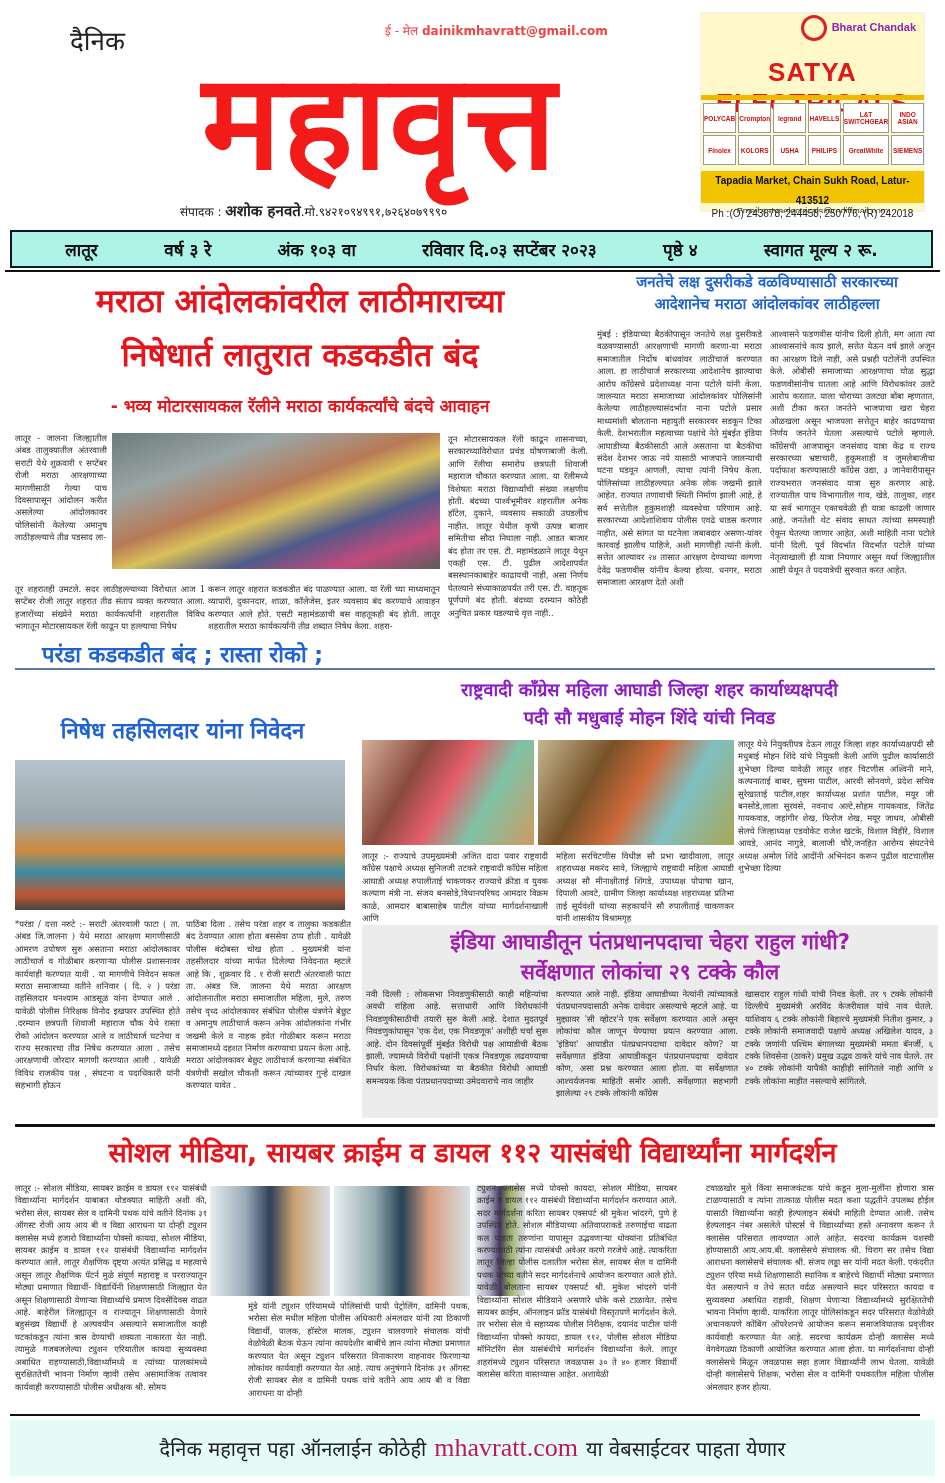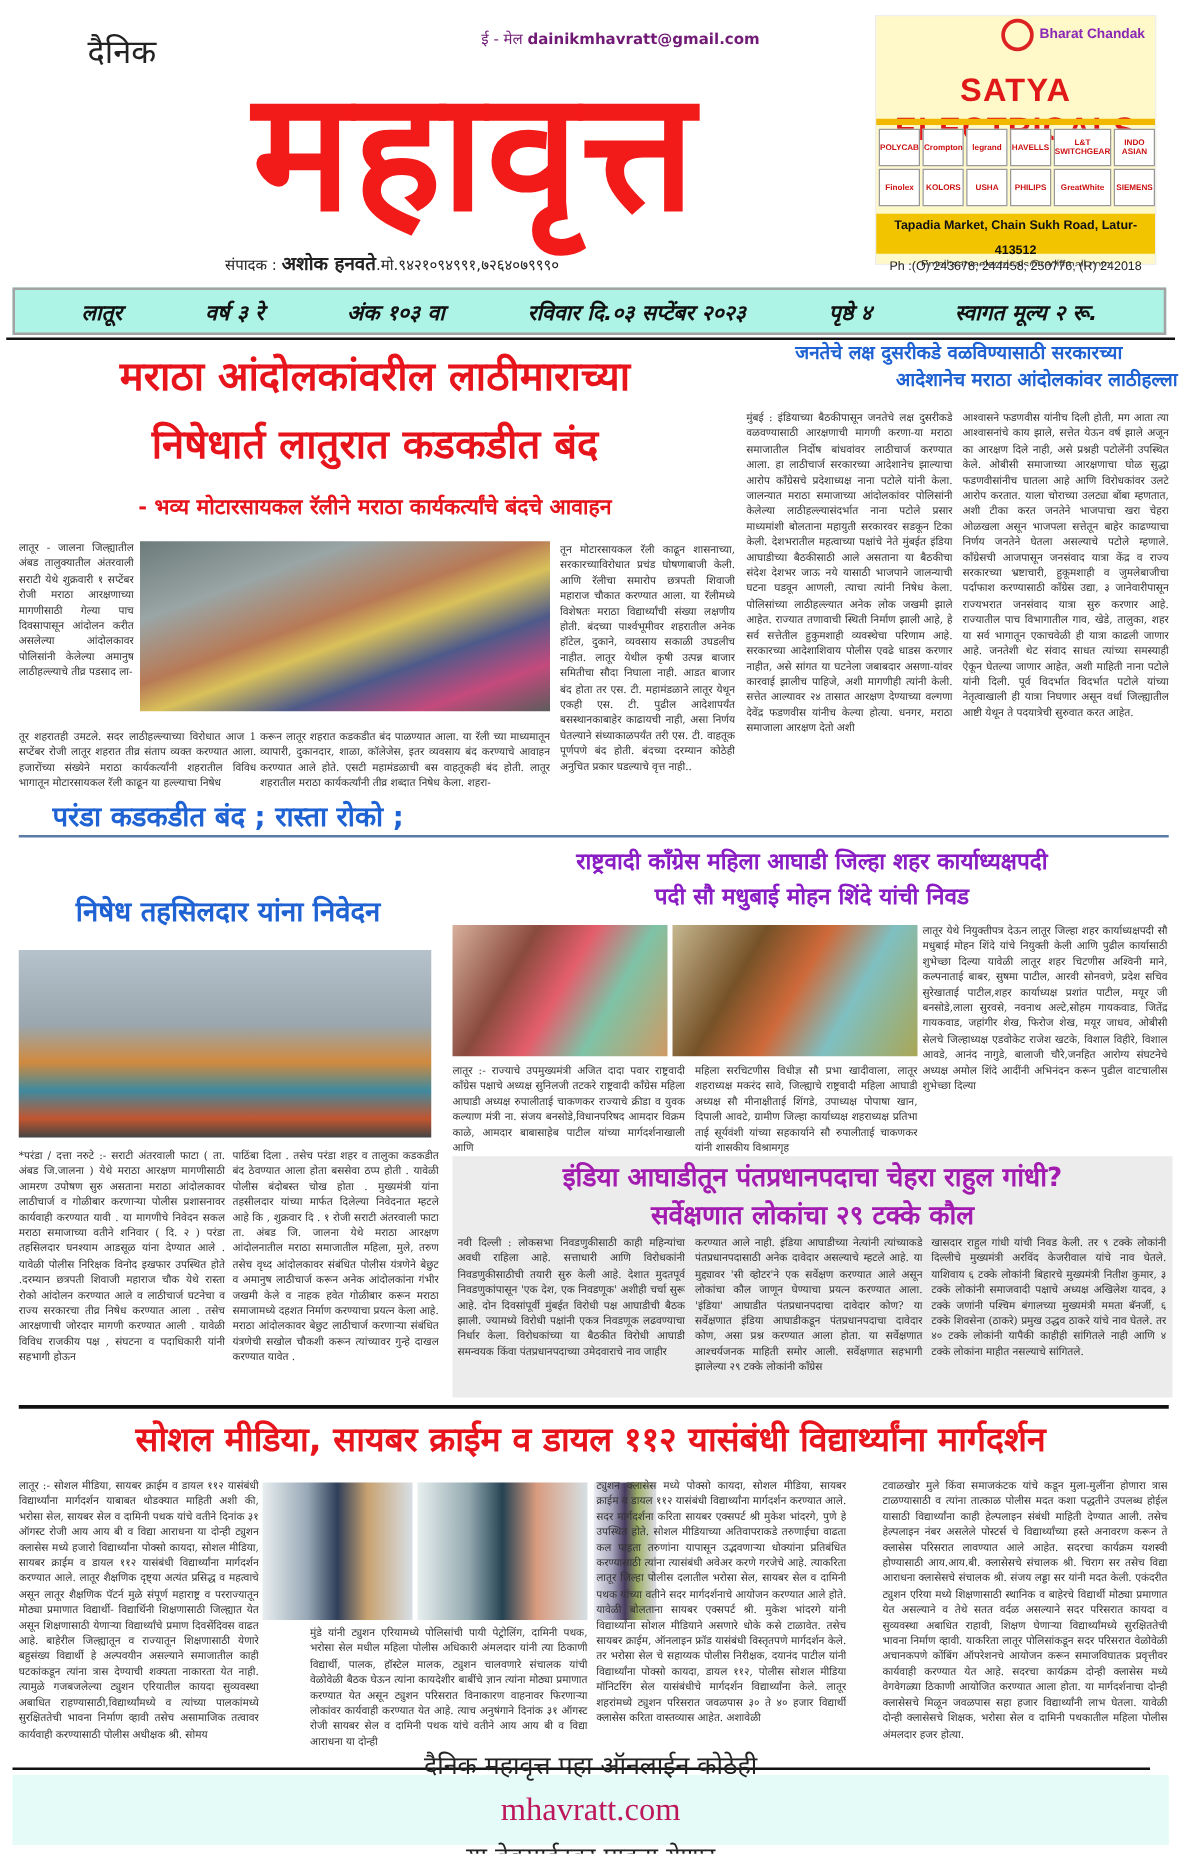--- a/index.html
+++ b/index.html
@@ -1,46 +1,46 @@
 <!DOCTYPE html>
 <html><head>
 <meta charset="utf-8">
 <style>
   * { box-sizing: border-box; margin: 0; padding: 0; }
   body { width: 945px; height: 1483px; background: #fff; font-family: "DejaVu Sans", sans-serif; color: #222; position: relative; overflow: hidden; }
   .abs { position: absolute; }
   .body-text { font-family: "DejaVu Serif", serif; font-size: 8.4px; line-height: 12.4px; text-align: justify; color: #333; }
   .mast-dainik { left: 70px; top: 22px; font-size: 26px; color: #222; }
   .mast-title { left: 90px; top: 42px; width: 580px; height: 160px; font-size: 132px; font-weight: bold; color: #f31a1a; line-height: 160px; letter-spacing: 2px; text-align: center; }
-  .mast-email { left: 385px; top: 22px; font-size: 12px; color: #701a75; }
+  .mast-email { left: 385px; top: 22px; font-size: 12px; color: #ef4444; }
   .mast-email b { font-weight: bold; }
   .mast-editor { left: 180px; top: 200px; font-size: 12px; color: #222; }
   .mast-editor b { font-size: 15px; }
   .ad { left: 700px; top: 12px; width: 225px; height: 200px; background: #fff8c8; border: 1px solid #eee; }
   .ad-owner { position: absolute; right: 8px; top: 8px; font-family: "Liberation Sans", sans-serif; font-size: 11px; font-weight: bold; color: #8a27b4; }
   .ad-logo { position: absolute; left: 100px; top: 2px; width: 26px; height: 26px; border-radius: 50%; border: 3px solid #d22; }
   .ad-name { position: absolute; left: 0; width: 100%; top: 44px; text-align: center; font-family: "Liberation Sans", sans-serif; font-size: 26px; font-weight: bold; color: #e01818; letter-spacing: 1px; }
   .ad-bar { position: absolute; left: 0; top: 82px; width: 100%; height: 5px; background: #f2b800; }
   .ad-brands { position: absolute; left: 2px; top: 90px; width: 221px; display: grid; grid-template-columns: repeat(6, 1fr); gap: 2px; }
   .ad-brand { height: 30px; background: #fff; border: 1px solid #999; font-family: "Liberation Sans", sans-serif; font-size: 6.5px; font-weight: bold; display: flex; align-items: center; justify-content: center; text-align: center; color: #c11; }
   .ad-address { position: absolute; left: 0; top: 158px; width: 100%; height: 32px; background: #f2c400; font-family: "Liberation Sans", sans-serif; font-size: 10px; font-weight: bold; color: #111; text-align: center; line-height: 20px; }
   .ad-phone { position: absolute; left: 0; top: 195px; width: 100%; text-align: center; font-family: "Liberation Sans", sans-serif; font-size: 10px; color: #222; }
   .ad-mail { position: absolute; left: 0; top: 193px; width: 100%; text-align: center; font-family: "Liberation Sans", sans-serif; font-size: 9px; color: #333; overflow: hidden; height: 7px; }
-  .infobar { left: 10px; top: 230px; width: 923px; height: 38px; border: 2px solid #a3a3a3; background: #aef4e6; display: flex; align-items: center; justify-content: space-around; font-size: 17px; font-weight: bold; color: #111; padding: 0 20px; font-style: italic; }
+  .infobar { left: 10px; top: 230px; width: 923px; height: 38px; border: 2px solid #0f172a; background: #aef4e6; display: flex; align-items: center; justify-content: space-around; font-size: 17px; font-weight: bold; color: #111; padding: 0 20px; }
   .rule { background: #111; height: 2px; }
   .h-red { color: #e8141c; font-weight: bold; text-align: center; font-family: "DejaVu Sans", sans-serif; }
   .h-blue { color: #1f62d3; font-weight: bold; text-align: center; }
   .h-purple { color: #8a1ec4; font-weight: bold; text-align: center; }
   .h-green { color: #a21caf; font-weight: bold; text-align: center; }
   .photo { overflow: hidden; }
   .crowd { background: linear-gradient(160deg,#6c7c7a 0%,#9aa5a5 25%,#b87a56 45%,#d9c15a 55%,#4e5a8a 70%,#c44a7c 85%,#5c5c5c 100%); }
   .protest { background: linear-gradient(180deg,#b6c2cc 0%,#9aa7ae 40%,#d08a3e 60%,#3e8aa0 75%,#c2552f 90%,#444 100%); }
   .ceremony { background: linear-gradient(120deg,#d7b09c 0%,#8a4a3e 30%,#e45e6c 50%,#7ec3a6 70%,#cf9a64 100%); }
   .seminar { background: linear-gradient(90deg,#e8eef0 0%,#98a8b6 30%,#2f3f5a 50%,#c8a270 70%,#d8dfe6 100%); }
-  .footer-band { left: 10px; top: 1420px; width: 925px; height: 56px; background: #e4fbf8; display: flex; align-items: center; justify-content: center; font-family: "DejaVu Serif", serif; font-size: 20px; color: #222; gap: 8px; flex-direction: column; }
+  .footer-band { left: 10px; top: 1420px; width: 925px; height: 56px; background: #e4fbf8; display: flex; align-items: center; justify-content: center; font-family: "DejaVu Serif", serif; font-size: 20px; color: #222; gap: 8px; }
   .footer-band .site { color: #be185d; font-size: 26px; font-family: "Liberation Serif", serif; }
   .grey-band { background: #ececec; }
 </style>
 </head>
 <body>
 
 <div class="abs mast-dainik">दैनिक</div>
 <div class="abs mast-email">
   <span>ई - मेल</span>
   <b>dainikmhavratt@gmail.com</b>
@@ -89,21 +89,21 @@
 <div class="abs h-red" style="left:20px;top:332px;width:560px;font-size:32px;line-height:46px;">निषेधार्त लातुरात कडकडीत बंद</div>
 <div class="abs h-red" style="left:30px;top:392px;width:540px;font-size:17px;line-height:28px;">- भव्य मोटारसायकल रॅलीने मराठा कार्यकर्त्यांचे बंदचे आवाहन</div>
 
 <div class="abs body-text" style="left:15px;top:432px;width:92px;height:150px;overflow:hidden;">लातूर - जालना जिल्ह्यातील अंबड तालुक्यातील अंतरवाली सराटी येथे शुक्रवारी १ सप्टेंबर रोजी मराठा आरक्षणाच्या मागणीसाठी गेल्या पाच दिवसापासून आंदोलन करीत असलेल्या आंदोलकावर पोलिसांनी केलेल्या अमानुष लाठीहल्ल्याचे तीव्र पडसाद ला-</div>
 <div class="abs photo crowd" style="left:112px;top:433px;width:328px;height:136px;"></div>
 <div class="abs body-text" style="left:15px;top:583px;width:190px;height:80px;overflow:hidden;">तूर शहरातही उमटले. सदर लाठीहल्ल्याच्या विरोधात आज 1 सप्टेंबर रोजी लातूर शहरात तीव्र संताप व्यक्त करण्यात आला. हजारोंच्या संख्येने मराठा कार्यकर्त्यांनी शहरातील विविध भागातून मोटारसायकल रॅली काढून या हल्ल्याचा निषेध</div>
 <div class="abs body-text" style="left:208px;top:583px;width:232px;height:80px;overflow:hidden;">करून लातूर शहरात कडकडीत बंद पाळण्यात आला. या रॅली च्या माध्यमातून व्यापारी, दुकानदार, शाळा, कॉलेजेस, इतर व्यवसाय बंद करण्याचे आवाहन करण्यात आले होते. एसटी महामंडळाची बस वाहतूकही बंद होती. लातूर शहरातील मराठा कार्यकर्त्यांनी तीव्र शब्दात निषेध केला. शहरा-</div>
 <div class="abs body-text" style="left:448px;top:433px;width:140px;height:230px;overflow:hidden;">तून मोटारसायकल रॅली काढून शासनाच्या, सरकारच्याविरोधात प्रचंड घोषणाबाजी केली. आणि रॅलीचा समारोप छत्रपती शिवाजी महाराज चौकात करण्यात आला. या रॅलीमध्ये विशेषतः मराठा विद्यार्थ्यांची संख्या लक्षणीय होती. बंदच्या पार्श्वभूमीवर शहरातील अनेक हॉटेल, दुकाने, व्यवसाय सकाळी उघडलीच नाहीत. लातूर येथील कृषी उत्पन्न बाजार समितीचा सौदा निघाला नाही. आडत बाजार बंद होता तर एस. टी. महामंडळाने लातूर येथून एकही एस. टी. पुढील आदेशापर्यंत बसस्थानकाबाहेर काढायची नाही, असा निर्णय घेतल्याने संध्याकाळपर्यंत तरी एस. टी. वाहतूक पूर्णपणे बंद होती. बंदच्या दरम्यान कोठेही अनुचित प्रकार घडल्याचे वृत्त नाही..</div>
 
 <div class="abs h-blue" style="left:592px;top:272px;width:350px;font-size:15px;line-height:21px;">जनतेचे लक्ष दुसरीकडे वळविण्यासाठी सरकारच्या</div>
-<div class="abs h-blue" style="left:592px;top:294px;width:350px;font-size:15px;line-height:21px;text-align:right;">आदेशानेच मराठा आंदोलकांवर लाठीहल्ला</div>
+<div class="abs h-blue" style="left:592px;top:294px;width:350px;font-size:15px;line-height:21px;">आदेशानेच मराठा आंदोलकांवर लाठीहल्ला</div>
 <div class="abs body-text" style="left:597px;top:328px;width:165px;height:335px;overflow:hidden;">मुंबई : इंडियाच्या बैठकीपासून जनतेचे लक्ष दुसरीकडे वळवण्यासाठी आरक्षणाची मागणी करणा-या मराठा समाजातील निर्दोष बांधवांवर लाठीचार्ज करण्यात आला. हा लाठीचार्ज सरकारच्या आदेशानेच झाल्याचा आरोप काँग्रेसचे प्रदेशाध्यक्ष नाना पटोले यांनी केला. जालन्यात मराठा समाजाच्या आंदोलकांवर पोलिसांनी केलेल्या लाठीहल्ल्यासंदर्भात नाना पटोले प्रसार माध्यमांशी बोलताना महायुती सरकारवर सडकून टिका केली. देशभरातील महत्वाच्या पक्षांचे नेते मुंबईत इंडिया आघाडीच्या बैठकीसाठी आले असताना या बैठकीचा संदेश देशभर जाऊ नये यासाठी भाजपाने जालन्याची घटना घडवून आणली, त्याचा त्यांनी निषेध केला. पोलिसांच्या लाठीहल्ल्यात अनेक लोक जखमी झाले आहेत. राज्यात तणावाची स्थिती निर्माण झाली आहे, हे सर्व सत्तेतील हुकुमशाही व्यवस्थेचा परिणाम आहे. सरकारच्या आदेशाशिवाय पोलीस एवढे धाडस करणार नाहीत, असे सांगत या घटनेला जबाबदार असणा-यांवर कारवाई झालीच पाहिजे, अशी मागणीही त्यांनी केली. सत्तेत आल्यावर २४ तासात आरक्षण देण्याच्या वल्गणा देवेंद्र फडणवीस यांनीच केल्या होत्या. धनगर, मराठा समाजाला आरक्षण देतो अशी</div>
 <div class="abs body-text" style="left:770px;top:328px;width:165px;height:335px;overflow:hidden;">आश्वासने फडणवीस यांनीच दिली होती, मग आता त्या आश्वासनांचे काय झाले, सत्तेत येऊन वर्ष झाले अजून का आरक्षण दिले नाही, असे प्रश्नही पटोलेंनी उपस्थित केले. ओबीसी समाजाच्या आरक्षणाचा घोळ सुद्धा फडणवीसांनीच घातला आहे आणि विरोधकांवर उलटे आरोप करतात. याला चोराच्या उलट्या बोंबा म्हणतात, अशी टीका करत जनतेने भाजपाचा खरा चेहरा ओळखला असून भाजपला सत्तेतून बाहेर काढण्याचा निर्णय जनतेने घेतला असल्याचे पटोले म्हणाले. काँग्रेसची आजपासून जनसंवाद यात्रा केंद्र व राज्य सरकारच्या भ्रष्टाचारी, हुकूमशाही व जुमलेबाजीचा पर्दाफाश करण्यासाठी काँग्रेस उद्या, ३ जानेवारीपासून राज्यभरात जनसंवाद यात्रा सुरु करणार आहे. राज्यातील पाच विभागातील गाव, खेडे, तालुका, शहर या सर्व भागातून एकाचवेळी ही यात्रा काढली जाणार आहे. जनतेशी थेट संवाद साधत त्यांच्या समस्याही ऐकून घेतल्या जाणार आहेत, अशी माहिती नाना पटोले यांनी दिली. पूर्व विदर्भात विदर्भात पटोले यांच्या नेतृत्वाखाली ही यात्रा निघणार असून वर्धा जिल्ह्यातील आष्टी येथून ते पदयात्रेची सुरुवात करत आहेत.</div>
 
 <div class="abs" style="left:15px;top:668px;width:920px;height:2px;background:#5b7aa6;"></div>
 
 <div class="abs h-blue" style="left:10px;top:638px;width:345px;font-size:22px;line-height:34px;">परंडा कडकडीत बंद ; रास्ता रोको ;</div>
 <div class="abs h-blue" style="left:10px;top:714px;width:345px;font-size:22px;line-height:34px;">निषेध तहसिलदार यांना निवेदन</div>
 <div class="abs photo protest" style="left:15px;top:760px;width:330px;height:150px;"></div>
 <div class="abs body-text" style="left:15px;top:918px;width:165px;height:200px;overflow:hidden;">*परंडा / दत्ता नरुटे :- सराटी अंतरवाली फाटा ( ता. अंबड जि.जालना ) येथे मराठा आरक्षण मागणीसाठी आमरण उपोषण सुरु असताना मराठा आंदोलकावर लाठीचार्ज व गोळीबार करणाऱ्या पोलीस प्रशासनावर कार्यवाही करण्यात यावी . या मागणीचे निवेदन सकल मराठा समाजाच्या वतीने शनिवार ( दि. २ ) परंडा तहसिलदार घनश्याम आडसूळ यांना देण्यात आले . यावेळी पोलीस निरिक्षक विनोद इखफार उपस्थित होते .दरम्यान छत्रपती शिवाजी महाराज चौक येथे रास्ता रोको आंदोलन करण्यात आले व लाठीचार्ज घटनेचा व राज्य सरकारचा तीव्र निषेध करण्यात आला . तसेच आरक्षणाची जोरदार मागणी करण्यात आली . यावेळी विविध राजकीय पक्ष , संघटना व पदाधिकारी यांनी सहभागी होऊन</div>
 <div class="abs body-text" style="left:186px;top:918px;width:165px;height:200px;overflow:hidden;">पाठिंबा दिला . तसेच परंडा शहर व तालुका कडकडीत बंद ठेवण्यात आला होता बससेवा ठप्प होती . यावेळी पोलीस बंदोबस्त चोख होता . मुख्यमंत्री यांना तहसीलदार यांच्या मार्फत दिलेल्या निवेदनात म्हटले आहे कि , शुक्रवार दि . १ रोजी सराटी अंतरवाली फाटा ता. अंबड जि. जालना येथे मराठा आरक्षण आंदोलनातील मराठा समाजातील महिला, मुले, तरुण तसेच वृध्द आंदोलकावर संबंधित पोलीस यंत्रणेने बेछुट व अमानुष लाठीचार्ज करून अनेक आंदोलकांना गंभीर जखमी केले व नाहक हवेत गोळीबार करून मराठा समाजामध्ये दहशत निर्माण करण्याचा प्रयत्न केला आहे. मराठा आंदोलकावर बेछुट लाठीचार्ज करणाऱ्या संबंधित यंत्रणेची सखोल चौकशी करून त्यांच्यावर गुन्हे दाखल करण्यात यावेत .</div>

